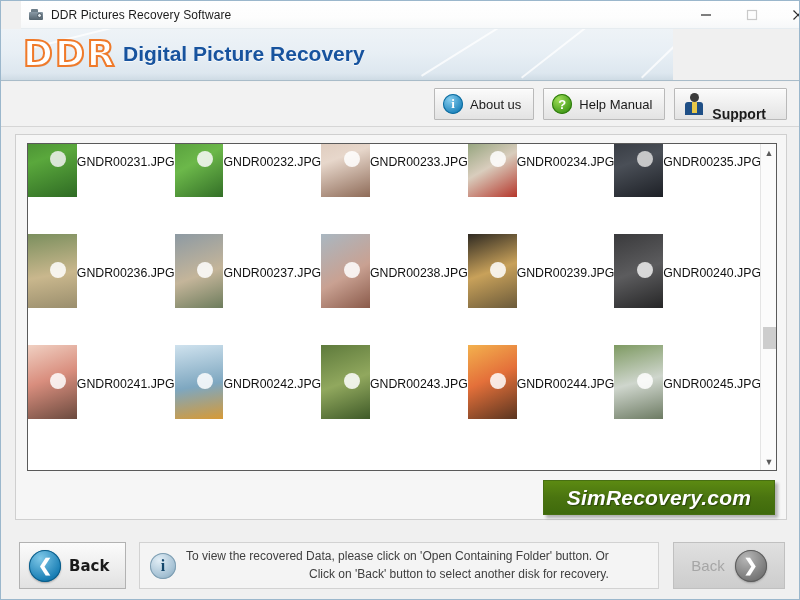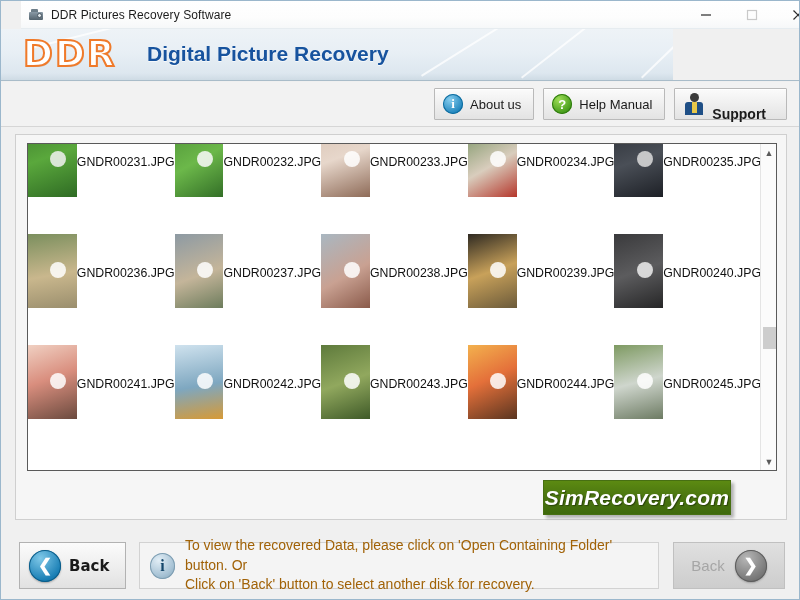--- a/index.html
+++ b/index.html
@@ -76,21 +76,20 @@
     font-size: 36px; font-weight: bold; letter-spacing: 2px;
     color: #ffffff;
     -webkit-text-stroke: 2px #f07a2a;
     text-shadow: 1px 1px 0 rgba(180,180,180,0.55);
   }
   .ddr-sub {
     position: absolute; left: 122px; top: 13px;
     font-size: 21px; font-weight: bold; color: #17539e;
     font-family: "Liberation Sans", sans-serif;
     text-shadow: 0 1px 0 rgba(255,255,255,0.7);
-    margin-left: 24px;
   }
   .banner-edge {
     position: absolute; left: 0; top: 79px; width: 800px; height: 1px;
     background: #a9bcc9;
   }
 
   
   .toolbar {
     position: absolute; top: 81px; left: 0;
     width: 800px; height: 45px;
@@ -198,21 +197,21 @@
   .folder-ic .arrow {
     position:absolute; left:4px; top:-1px; width:0; height:0;
     border-left:6px solid transparent; border-right:6px solid transparent;
     border-bottom:8px solid #3f9a1e;
   }
   .folder-ic .astem { position:absolute; left:7px; top:6px; width:6px; height:6px; background:#3f9a1e; }
 
   
   .sim-logo {
     position: absolute; left: 527px; top: 345px;
-    width: 188px; height: 35px;
+    width: 232px; height: 35px;
     background: linear-gradient(#5c8a12, #4a7410 50%, #3f6a0c);
     border: 1px solid #476f12;
     display: flex; align-items: center; justify-content: center;
     box-shadow: 3px 3px 3px rgba(0,0,0,0.28);
   }
   .sim-logo span {
     color: #ffffff; font-style: italic; font-weight: bold;
     font-size: 21px; letter-spacing: 0.2px;
     text-shadow: 1px 1px 1px rgba(0,0,0,0.4);
   }
@@ -251,21 +250,21 @@
     display: flex; align-items: center; gap: 10px; padding-left: 10px;
   }
   .ic-info-lg {
     width: 26px; height: 26px; border-radius: 50%;
     background: radial-gradient(circle at 35% 28%, #e2eef6, #a9c4d6 60%, #7fa2b8);
     box-shadow: inset 0 0 0 1px #7d9db1;
     display:flex; align-items:center; justify-content:center;
     color:#14476b; font-weight:bold; font-size:16px;
     font-family:"Liberation Serif", serif;
   }
-  .status-text { font-size: 14px; color: #a16207; line-height: 1.42; }
+  .status-text { font-size: 12px; color: #404040; line-height: 1.42; text-align: right; }
 
   .next-btn {
     position: absolute; left: 672px; top: 13px;
     width: 112px; height: 47px;
     background: linear-gradient(#e0e0e0,#d6d6d6 50%,#cdcdcd);
     border: 1px solid #c0c0c0;
     display: flex; align-items: center; justify-content: center; gap: 10px;
   }
   .next-label { font-size: 15px; color: #a6a6a6; font-weight: normal; }
 </style>

